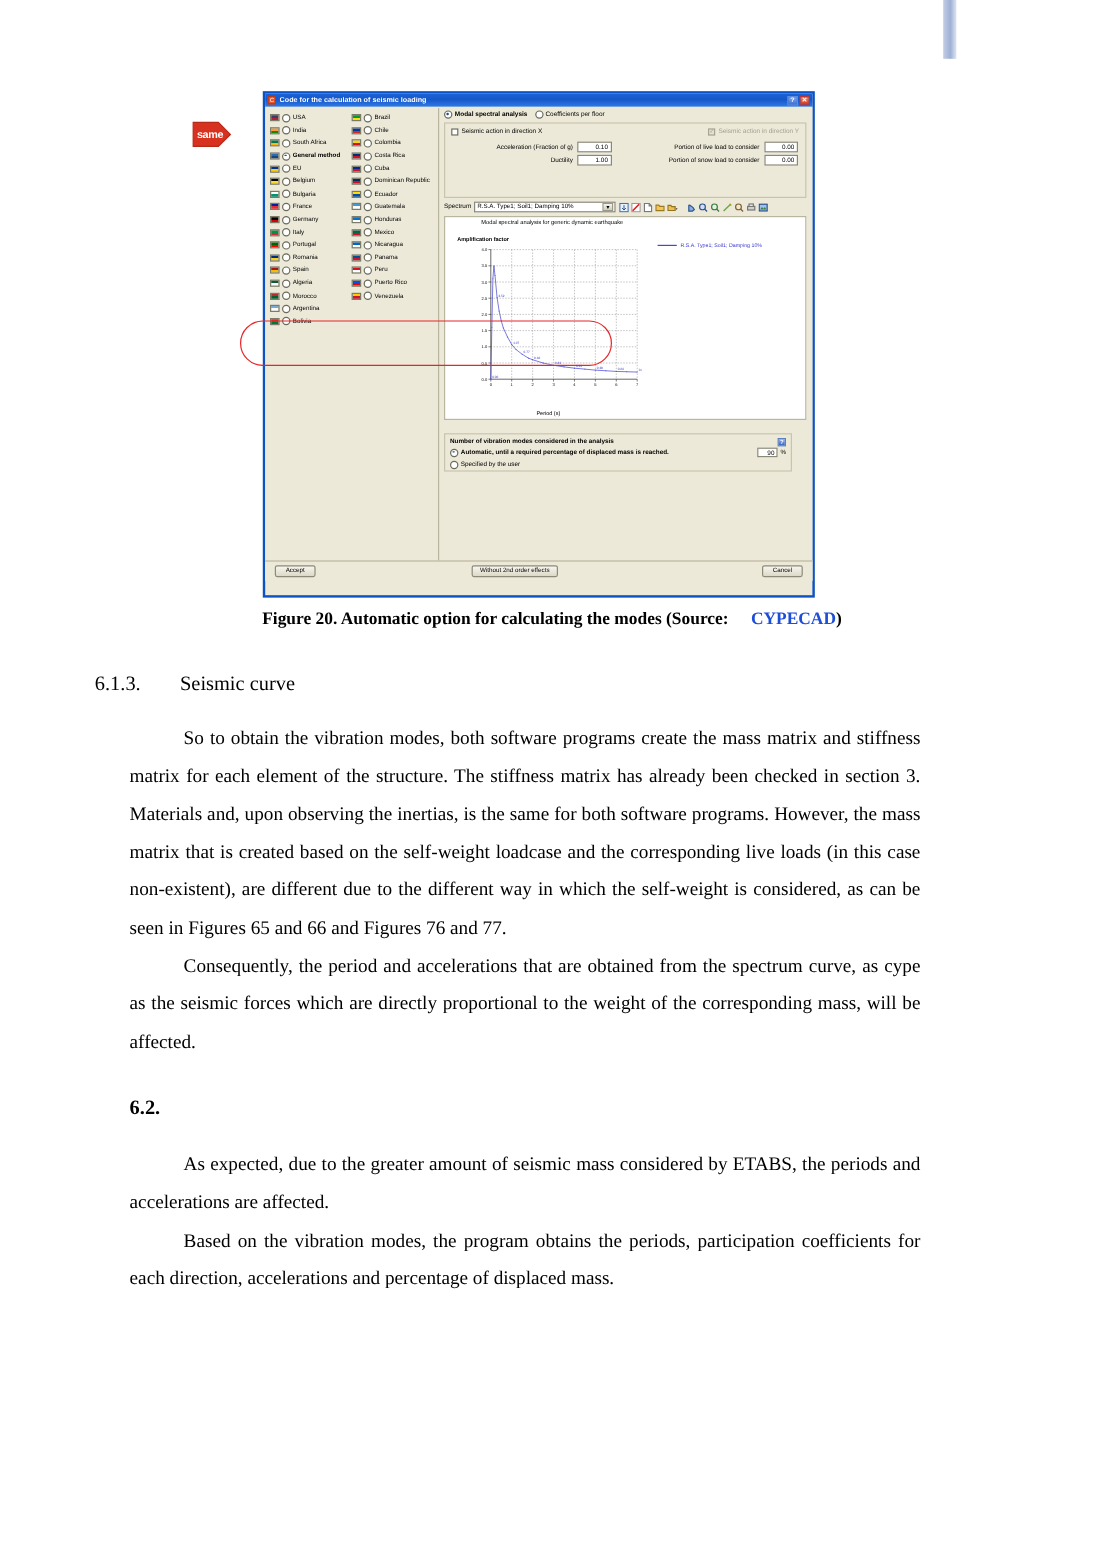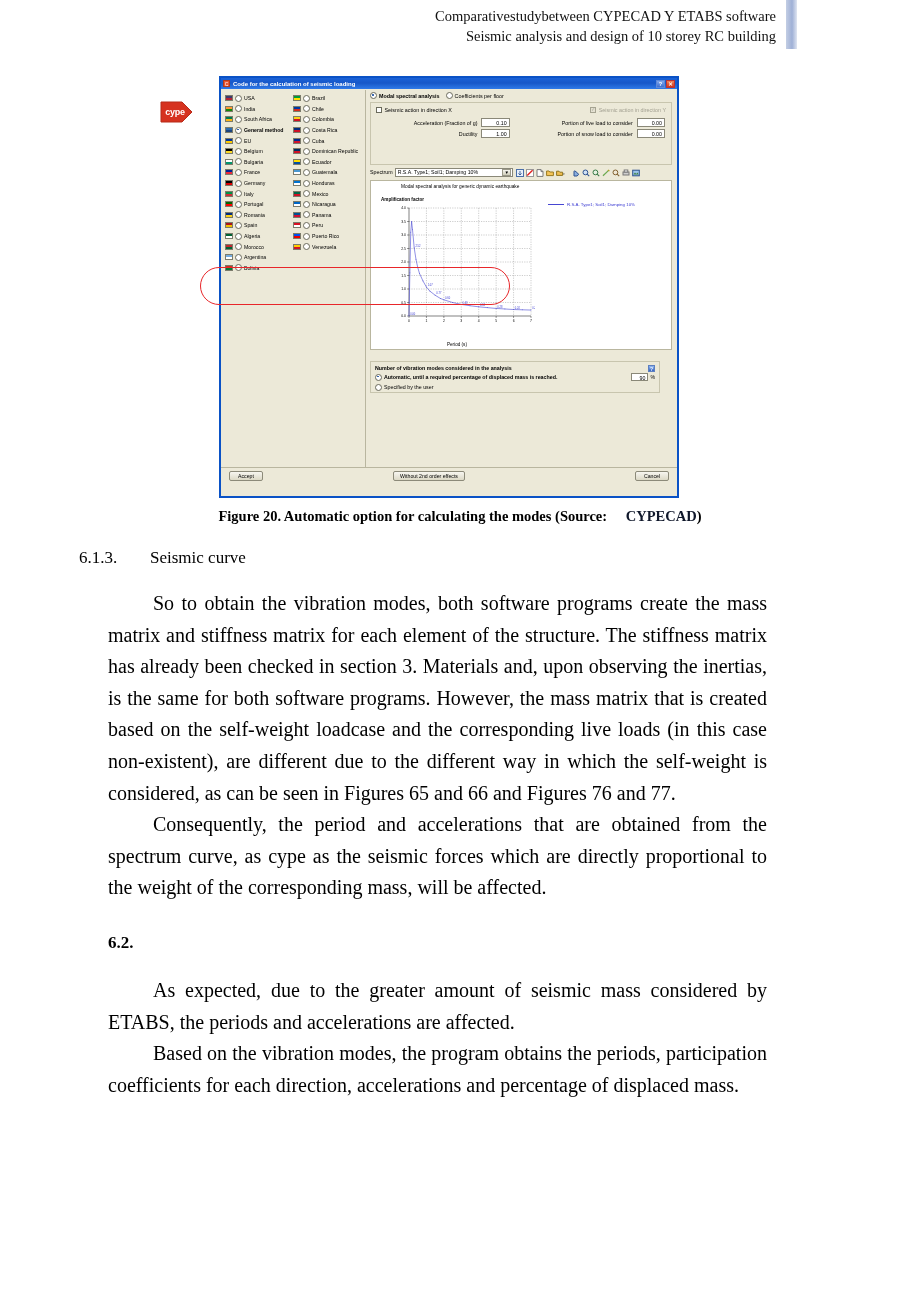--- a/index.html
+++ b/index.html
@@ -252,65 +252,61 @@
   #btn-without { left:172px; width:72px; }
   #btn-cancel { right:8px; width:34px; }
 
   
   #figure-caption {
     position:absolute; left:0; top:508px; width:920px;
     text-align:center;
     font-family:"Liberation Serif", serif;
     font-weight:bold; font-size:14.5px; color:#000;
   }
-  #figure-caption .red { color:#0f172a;margin-left:15px; }
-
-  
-  #content { position:absolute; left:0; top:548px; width:898px; }
+  #figure-caption .red { color:#1d4ed8;margin-left:15px; }
+
+  
+  #content { position:absolute; left:0; top:560px; width:898px; }
   .sec-num-head {
     display:flex; padding-left:79px; font-size:17px;
     font-family:"Liberation Serif", serif; margin-bottom:20px;
   }
   .sec-num-head .n { width:71px; }
   .para {
     margin:0 0 0 0;
     padding:0 131px 0 108px;
     text-align:justify;
     text-indent:45px;
-    font-size:20px;
+    font-size:16px;
     line-height:31.6px;
     font-family:"Liberation Serif", serif;
   }
   h2.sec2 {
     margin:0; padding:0 0 0 108px;
     font-size:17px; font-weight:bold;
     font-family:"Liberation Serif", serif;
     display:flex;
   }
   h2.sec2 .n { width:66px; }
   .gap-lg { height:29px; }
   .gap-md { height:22px; }
 </style>
 </head>
 <body>
 
 <div id="page-header">
-  <div id="header-text">
-    <div>Comparativestudybetween CYPECAD Y ETABS software</div>
-    <div>Seismic analysis and design of 10 storey RC building</div>
-  </div>
   <div id="header-bar"></div>
 </div>
 
 <div id="cype-logo">
   <svg class="cype-shape" viewBox="0 0 34 26">
     <path d="M2 3 L2 23 L23 23 L33 13 L23 3 Z" fill="#d6321f"></path>
     <path d="M2 3 L2 23 L23 23 L33 13 L23 3 Z" fill="none" stroke="#b72a19" stroke-width="1"></path>
   </svg>
-  <div class="cype-word">cype</div>
+  <div class="cype-word">same</div>
 </div>
 
 <div id="dialog">
 
   <div id="titlebar">
     <div id="title-icon">C</div>
     <div id="title-text">Code for the calculation of seismic loading</div>
     <div class="tb-btn" id="tb-help">?</div>
     <div class="tb-btn" id="tb-close">✕</div>
   </div>

